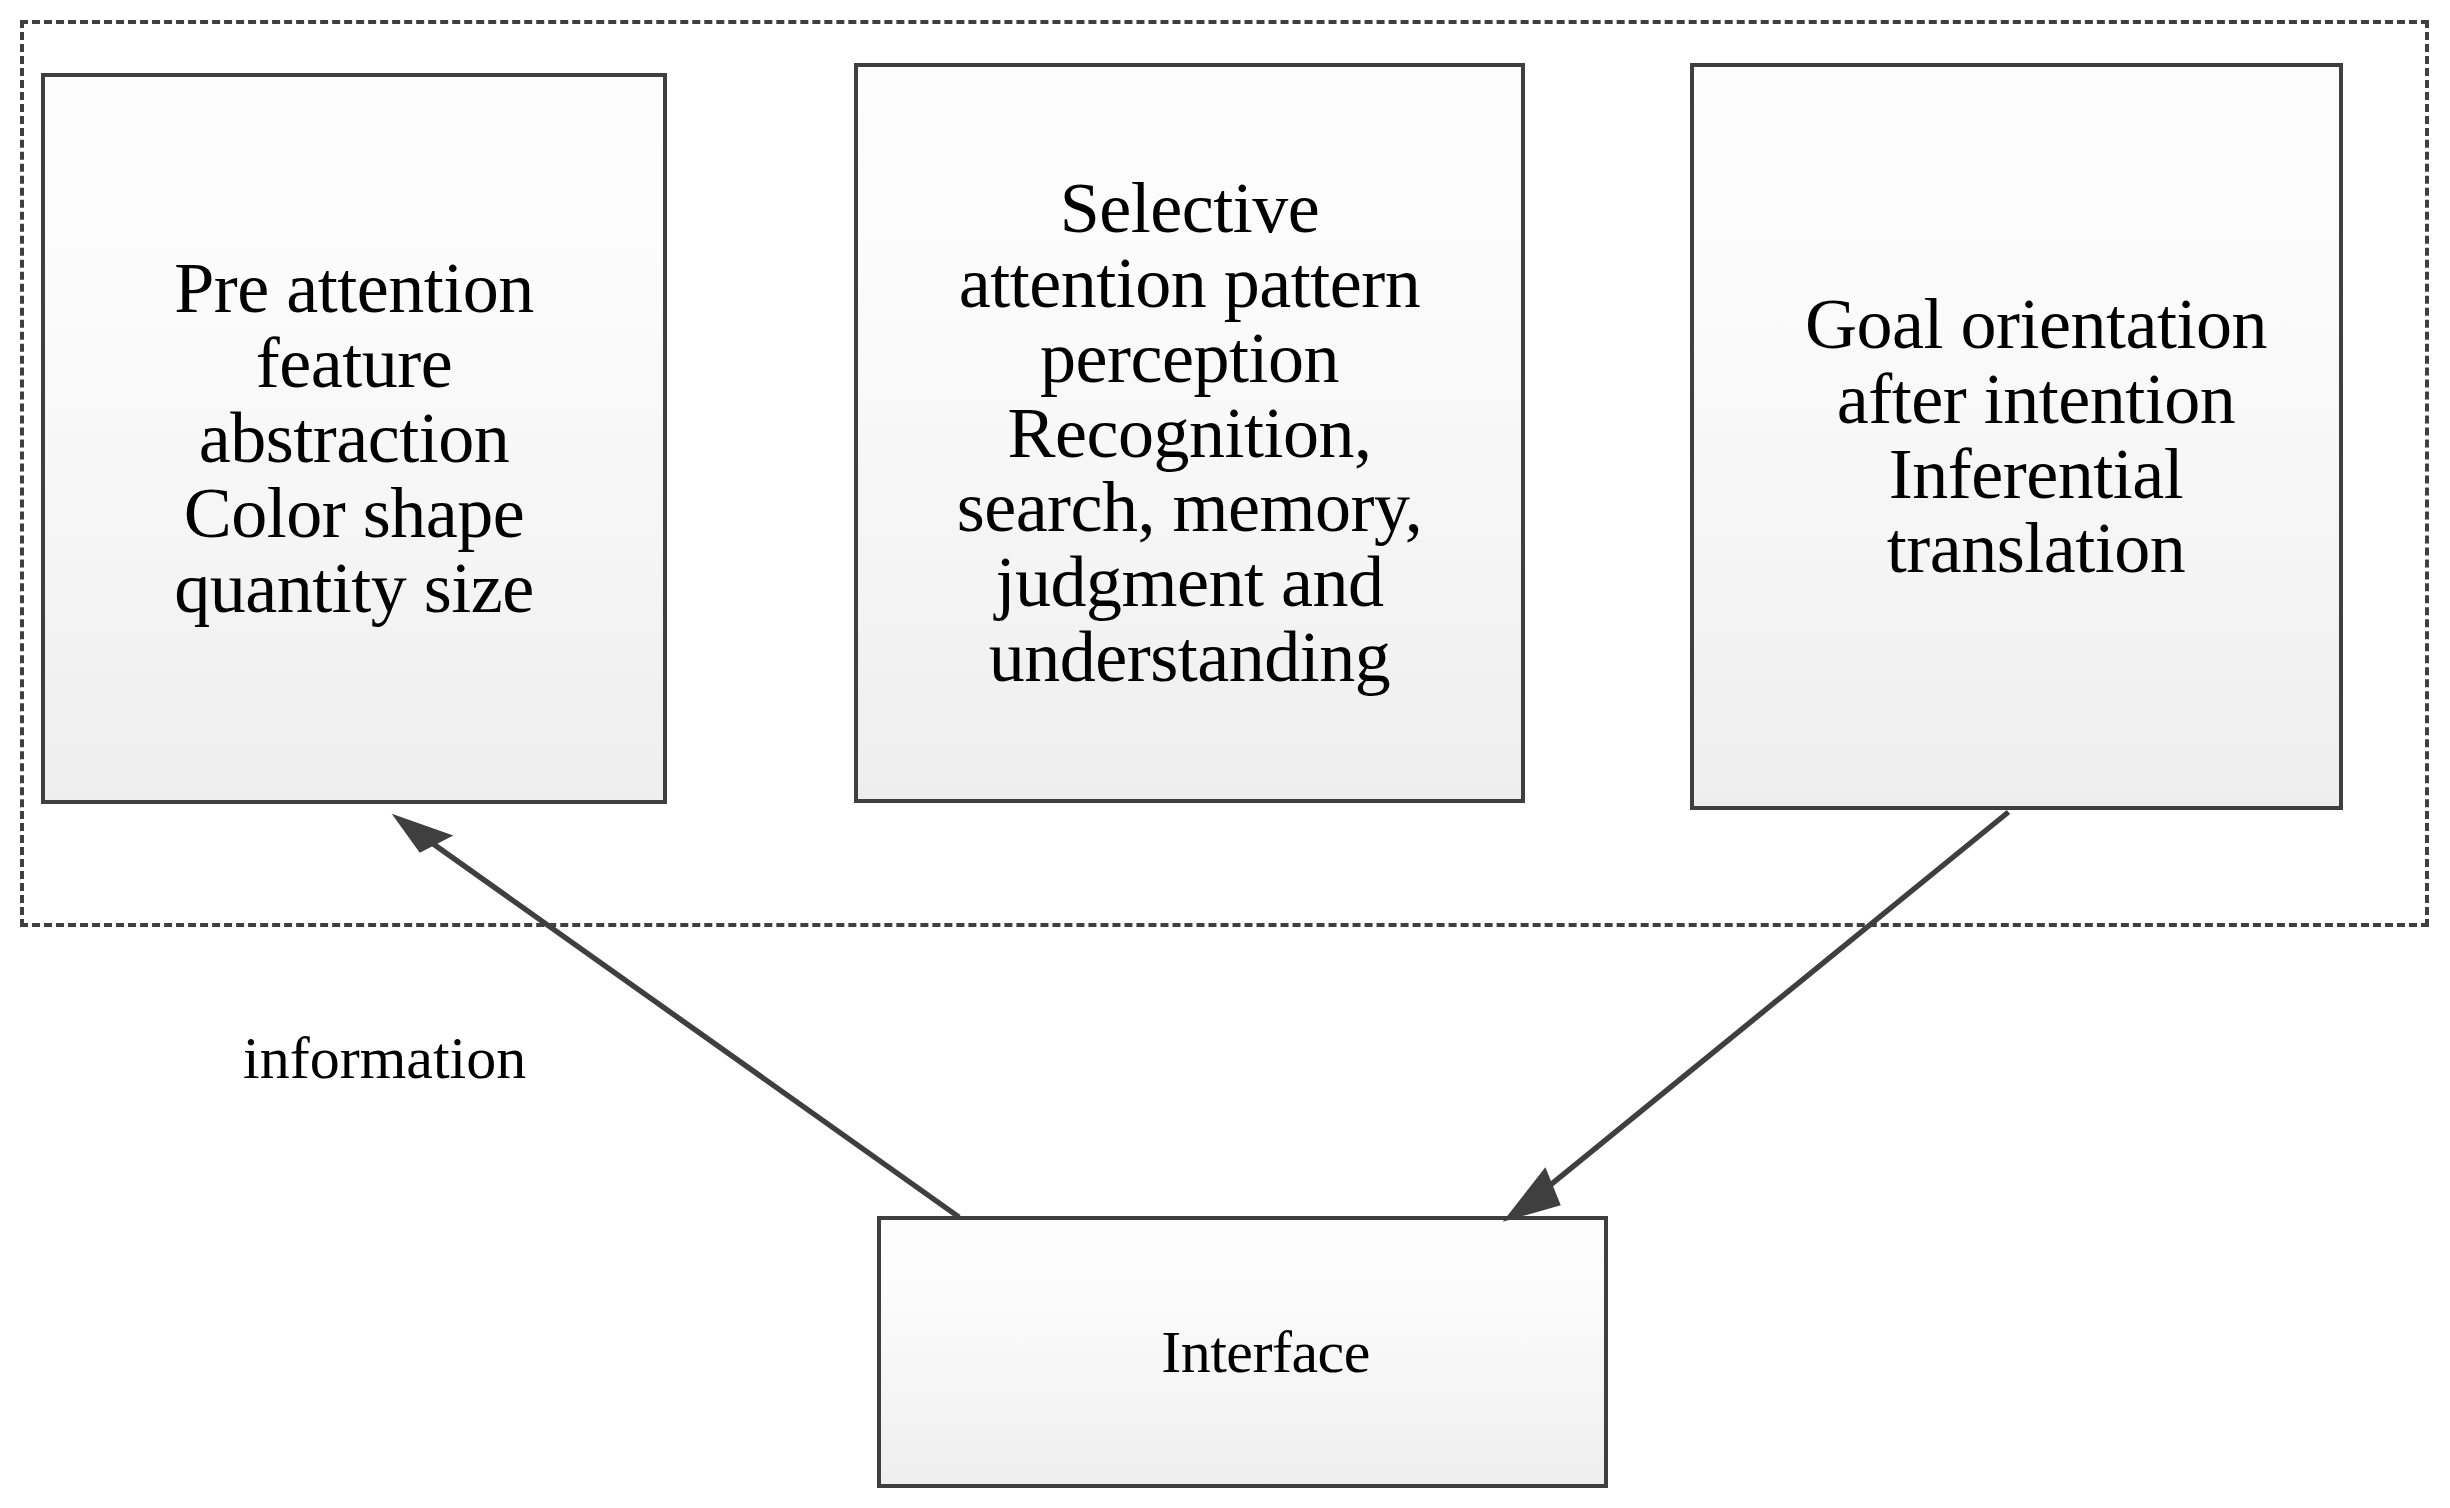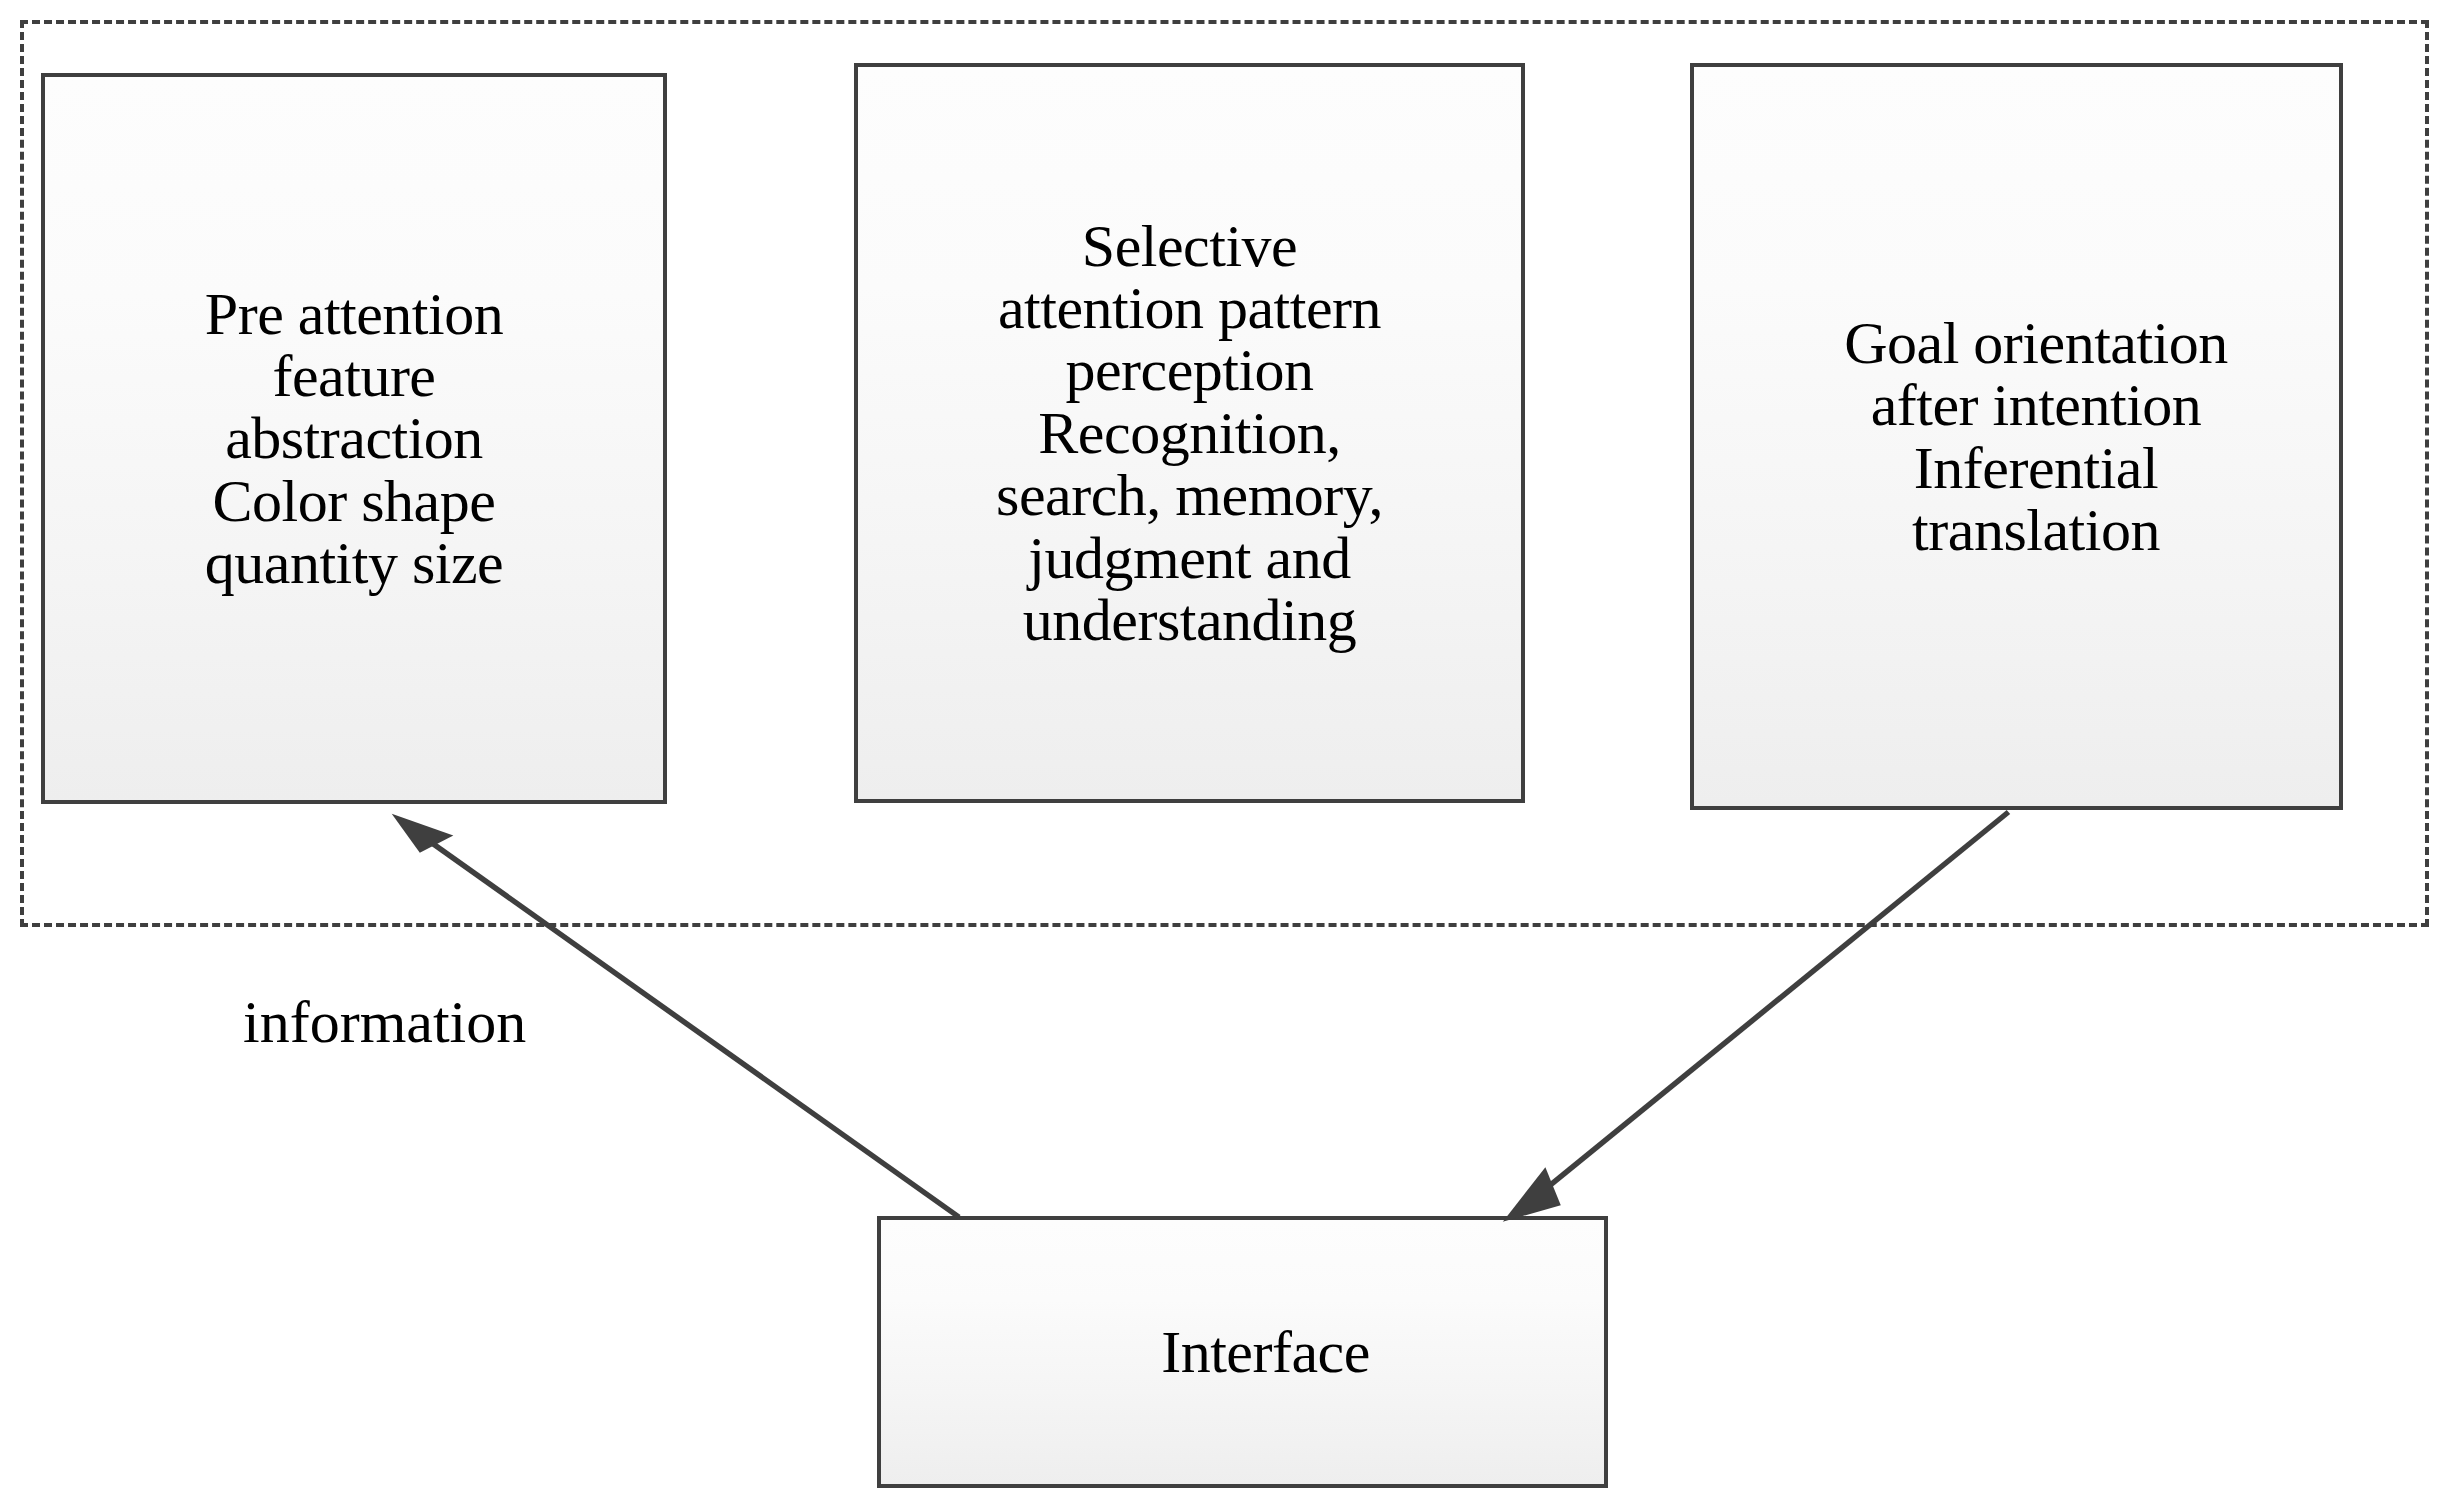--- a/index.html
+++ b/index.html
@@ -33,21 +33,21 @@
     position: absolute;
     box-sizing: border-box;
     border: 4.5px solid #3f3f3f;
     background: linear-gradient(to bottom, #fdfdfd 0%, #fbfbfb 30%, #f5f5f5 65%, #eeeeee 100%);
     display: flex;
     align-items: center;
     justify-content: center;
     text-align: center;
   }
   .proc-text {
-    font-size: 60px;
+    font-size: 72px;
     line-height: 1.04;
     color: #000000;
     letter-spacing: -0.5px;
     white-space: pre-line;
     padding: 0 7.3px;
   }
   #box-pre-attention {
     left: 41px;
     top: 73px;
     width: 626px;
@@ -79,21 +79,21 @@
   
   .flow-label {
     position: absolute;
     font-size: 60px;
     color: #000000;
     white-space: nowrap;
     line-height: 1;
   }
   #label-information {
     left: 243px;
-    top: 992px;
+    top: 1028px;
     font-family: Liberation Serif, serif;
   }
   #label-action-information {
     left: 1778px;
     top: 1036px;
   }
   
   #arrow-layer {
     position: absolute;
     left: 0;

